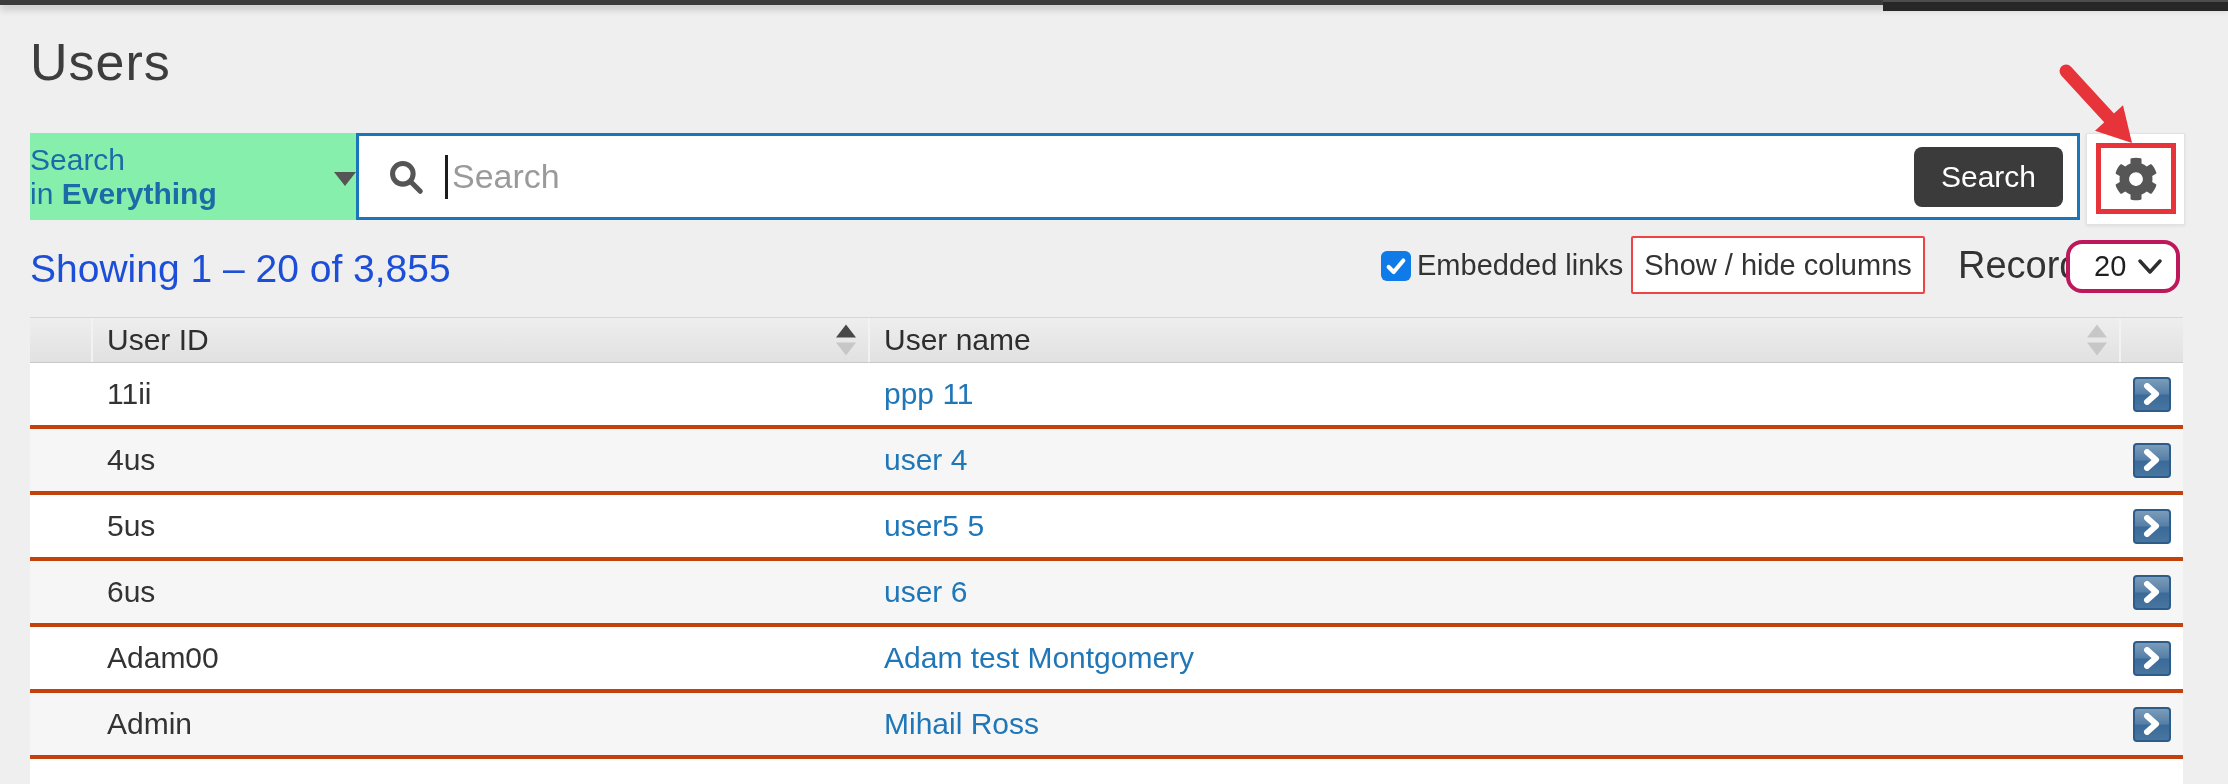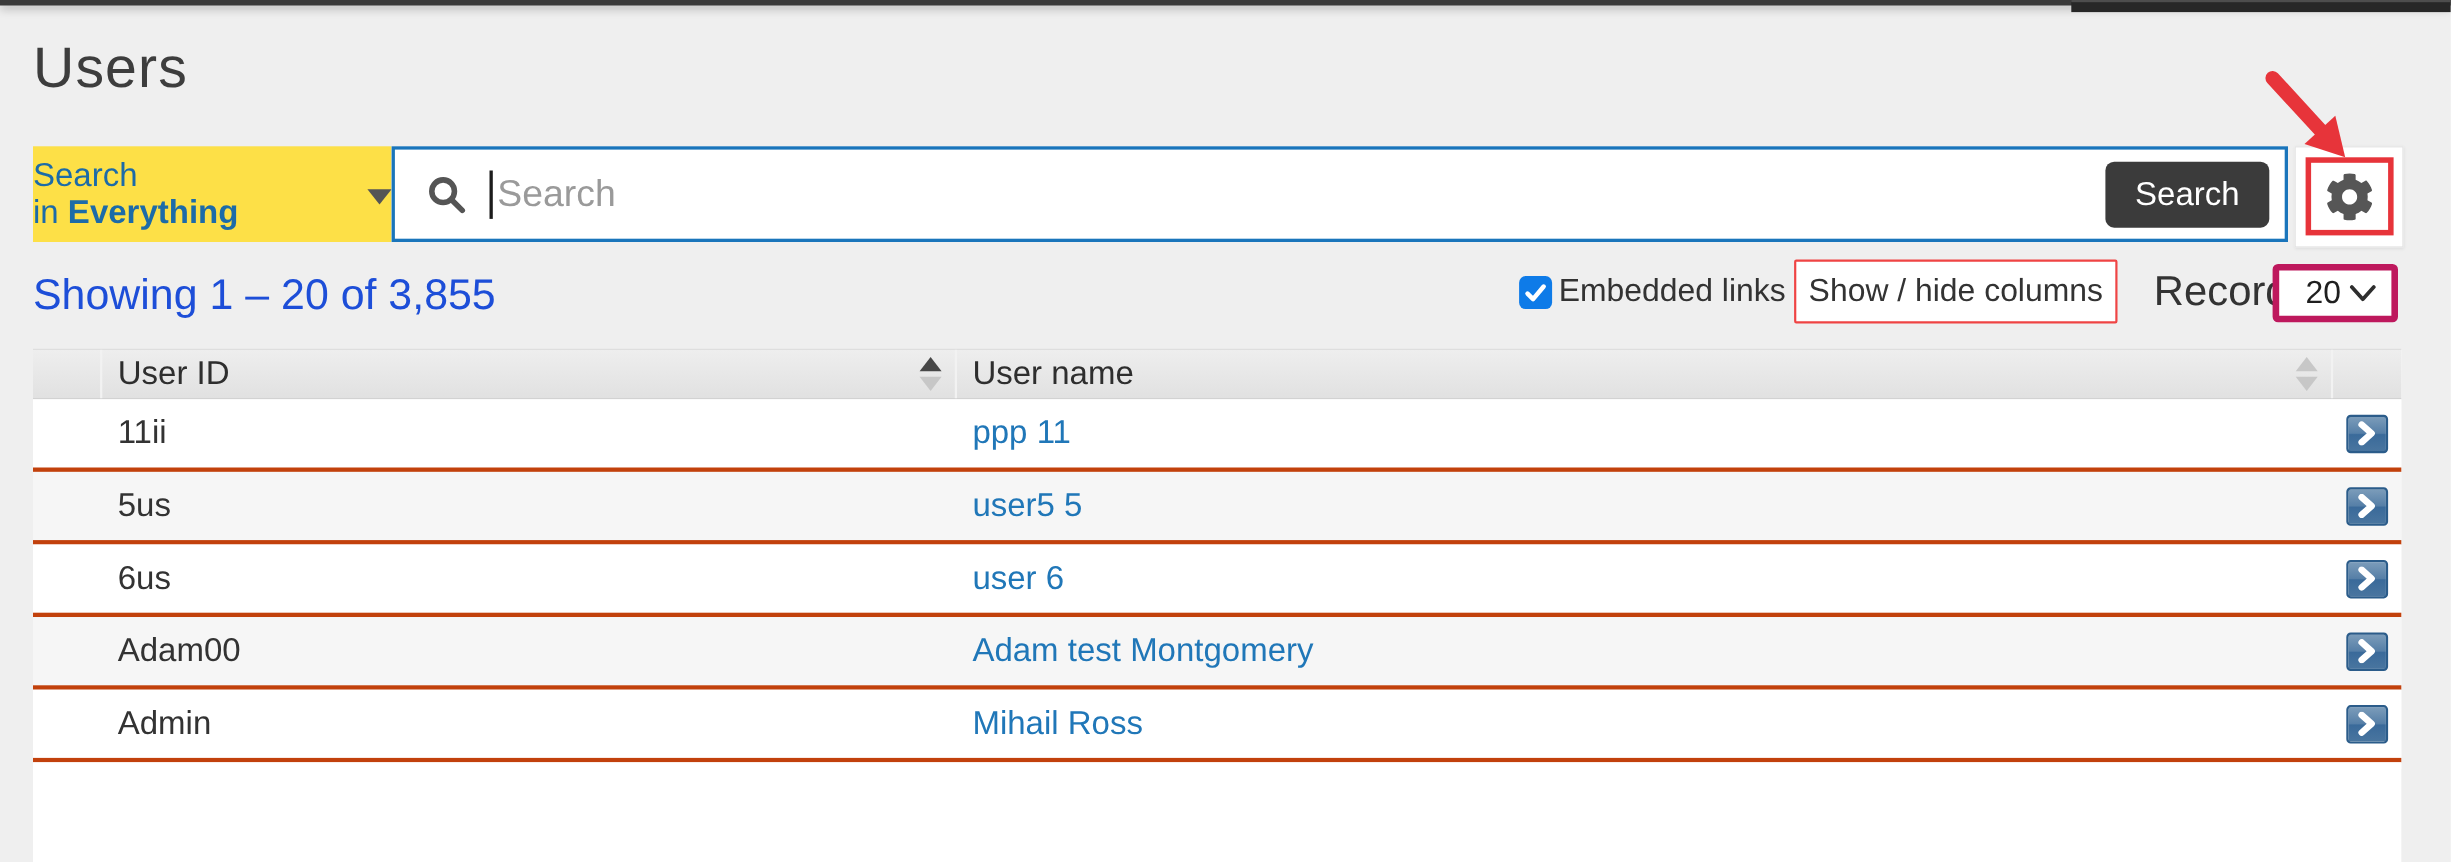--- a/index.html
+++ b/index.html
@@ -13,21 +13,21 @@
   
   .topbar { position:absolute; top:0; left:0; width:2228px; height:5px; background:#3b3b3b;
             box-shadow:0 3px 9px rgba(0,0,0,.28); }
   .topbar-tab { position:absolute; top:0; left:1883px; width:345px; height:11px;
                 background:#272727; border-top:2px solid #4d4d4d; }
   
   .page-title { position:absolute; left:30px; top:32px; font-size:52px; font-weight:400;
                 color:#3d3d3d; letter-spacing:1px; }
   
   .search-row { position:absolute; left:30px; top:133px; width:2155px; height:87px; display:flex; }
-  .scope { width:326px; height:100%; background:#fde047; display:flex; align-items:center;
+  .scope { width:326px; height:100%; background:#86efac; display:flex; align-items:center;
            justify-content:center; gap:24px; font-size:30px; color:#1c6ba8; cursor:pointer; }
   .scope .val { font-weight:700; }
   .caret-down { width:0; height:0; border-left:11px solid transparent;
                 border-right:11px solid transparent; border-top:14px solid #555; margin-top:4px; }
   .searchbox { flex:1; height:100%; background:#fff; border:3px solid #1a75bb;
                display:flex; align-items:center; padding:0 14px 0 28px; }
   .mag { flex:none; margin-right:20px; }
   .cursor-bar { width:3px; height:44px; background:#1c1c1c; flex:none; }
   .placeholder { font-size:34px; color:#9a9a9a; margin-left:4px; }
   .searchbox .spacer { flex:1; }
@@ -45,21 +45,21 @@
               gap:6px; font-size:29px; color:#333; }
   .checkbox { width:30px; height:30px; background:#0e7be8; border-radius:6px; display:flex;
               align-items:center; justify-content:center; cursor:pointer; flex:none; }
   .showhide-btn { position:absolute; left:1631px; top:236px; width:294px; height:58px;
                   background:#fff; border:2px solid #ef4444; border-radius:2px; font-size:29px;
                   color:#333; display:flex; align-items:center; justify-content:center;
                   cursor:pointer; font-family:inherit; }
   .records-label { position:absolute; left:1958px; top:236px; height:58px; display:flex;
                    align-items:center; font-size:38px; color:#333; }
   .records-select { position:absolute; left:2066px; top:240px; width:114px; height:53px;
-                    background:#fff; border:6px solid #be185d; border-radius:5px; display:flex;
+                    background:#fff; border:4px solid #be185d; border-radius:16px; display:flex;
                     align-items:center; justify-content:space-between; padding:0 14px 0 24px;
                     font-size:29px; color:#1f1f1f; cursor:pointer; }
   
   .users-table { position:absolute; left:30px; top:317px; width:2153px; height:467px;
                  background:#fff; }
   .thead { height:46px; background:linear-gradient(#eeeeee,#e1e1e1); border-top:1px solid #d6d6d6;
            border-bottom:1px solid #c9c9c9; display:flex; }
   .th { position:relative; display:flex; align-items:center; font-size:30px; color:#2e2e2e;
         border-right:2px solid #f2f2f2; padding-left:14px; cursor:pointer; }
   .th.c1 { width:63px; padding-left:0; }
@@ -171,20 +171,34 @@
     </div>
     <div class="td c4">
       <button class="row-arrow-btn">
         <svg width="20" height="22" viewBox="0 0 20 22" fill="none" stroke="#fff" stroke-width="6" stroke-linecap="round" stroke-linejoin="round">
           <polyline points="5,3 14,11 5,19"></polyline>
         </svg>
       </button>
     </div>
   </div>
 
+  <div class="tr">
+    <div class="td c1"></div>
+    <div class="td c2">4us</div>
+    <div class="td c3">
+      <a class="user-link">user 4</a>
+    </div>
+    <div class="td c4">
+      <button class="row-arrow-btn">
+        <svg width="20" height="22" viewBox="0 0 20 22" fill="none" stroke="#fff" stroke-width="6" stroke-linecap="round" stroke-linejoin="round">
+          <polyline points="5,3 14,11 5,19"></polyline>
+        </svg>
+      </button>
+    </div>
+  </div>
 
   <div class="tr">
     <div class="td c1"></div>
     <div class="td c2">5us</div>
     <div class="td c3">
       <a class="user-link">user5 5</a>
     </div>
     <div class="td c4">
       <button class="row-arrow-btn">
         <svg width="20" height="22" viewBox="0 0 20 22" fill="none" stroke="#fff" stroke-width="6" stroke-linecap="round" stroke-linejoin="round">

